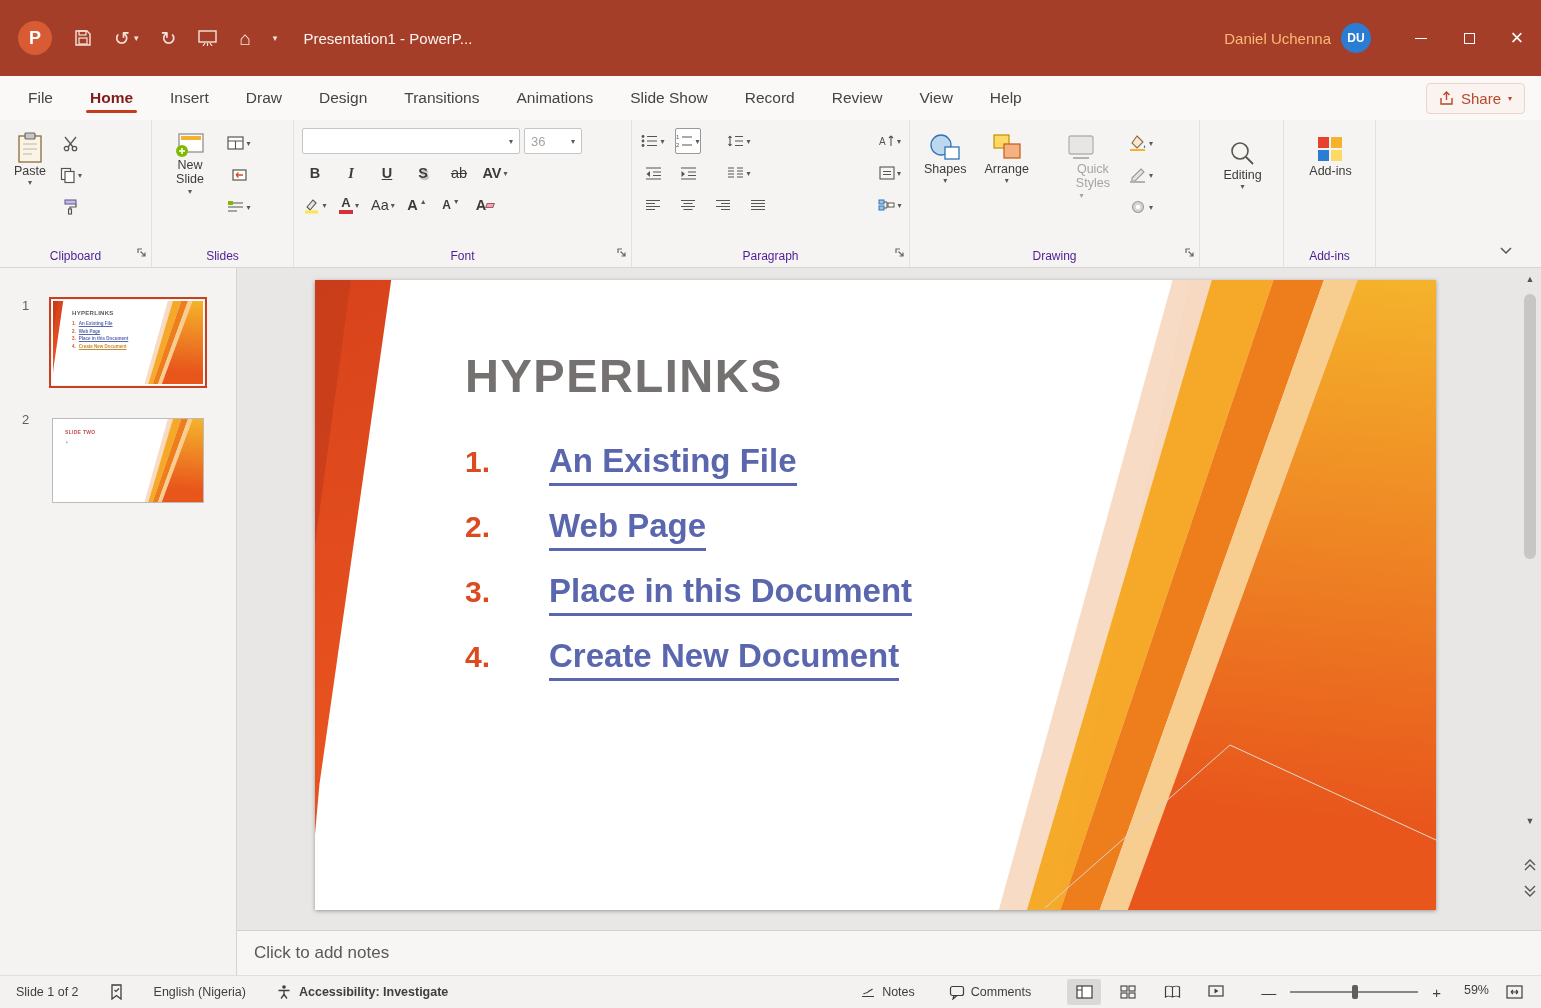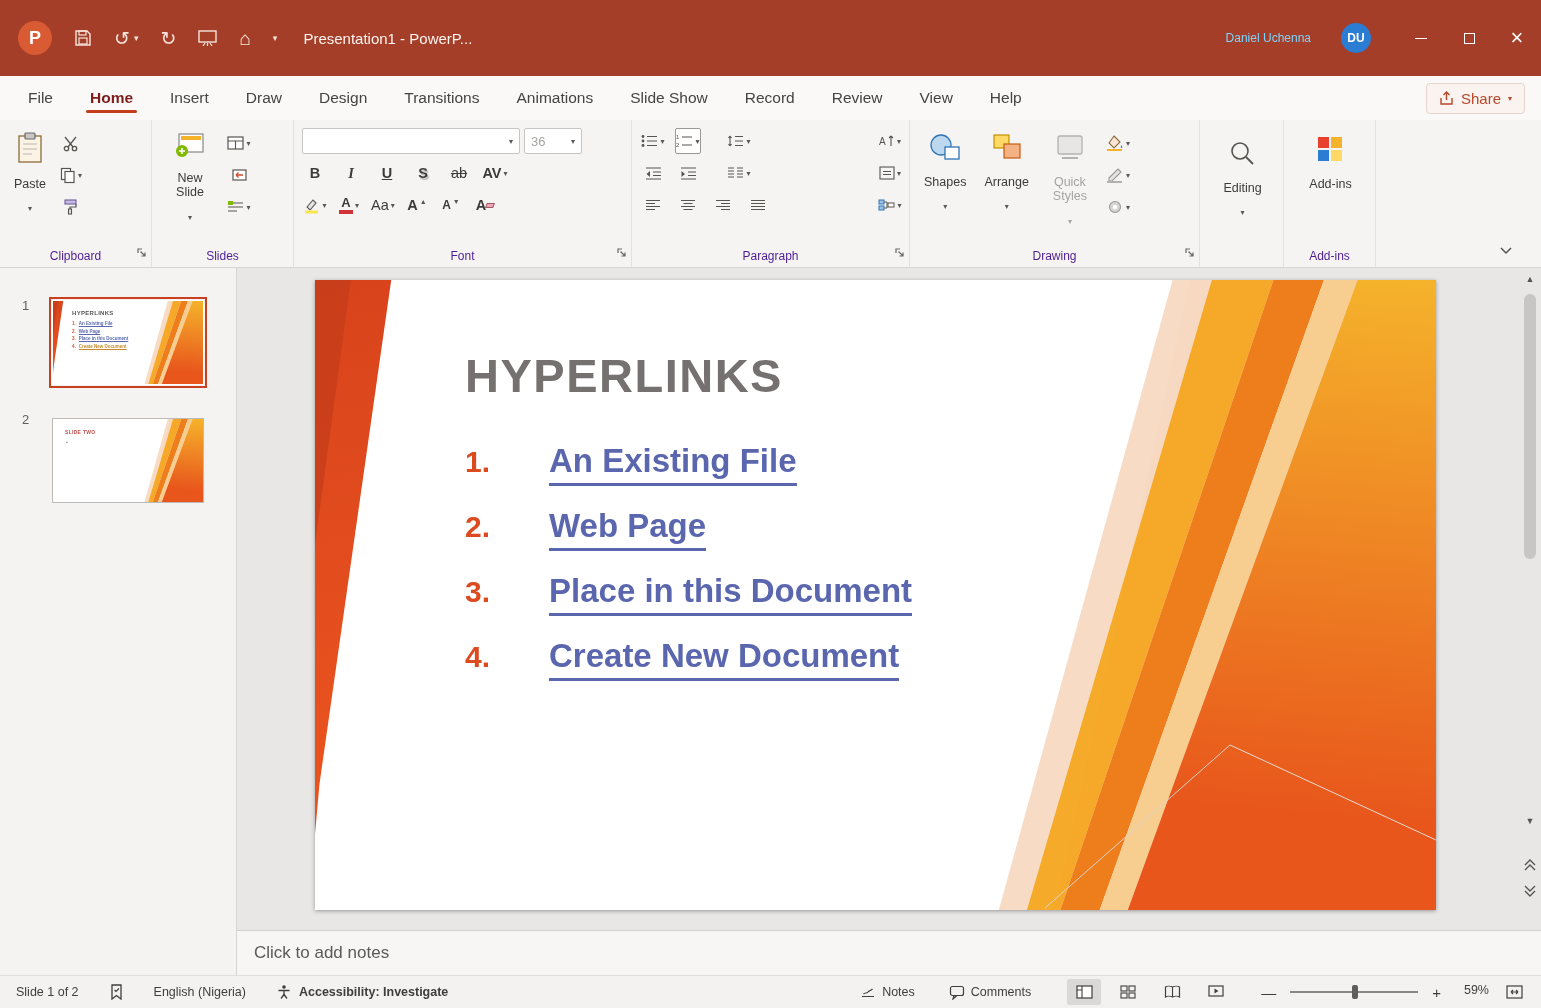--- a/index.html
+++ b/index.html
@@ -9,51 +9,51 @@
   
   .titlebar { height:76px; background:#A53E28; display:flex; align-items:center; position:relative; color:#FBEFEA; flex:none; }
   .qat { display:flex; align-items:center; gap:22px; padding-left:18px; }
   .pp-logo { width:34px; height:34px; border-radius:50%; background:#D95B33; color:#fff; font-weight:bold; font-size:18px; display:flex; align-items:center; justify-content:center; }
   .qat .glyph { font-size:19px; color:#F6E4DC; line-height:1; }
   .qat svg { display:block; }
   .tb-chev { font-size:9px; color:#F6E4DC; }
   .doc-title { margin-left:26px; font-size:15px; color:#FDF4F0; white-space:nowrap; }
   .searchbox { position:absolute; left:590px; top:17px; width:410px; height:42px; background:#BD6F59; border-radius:4px; display:flex; align-items:center; gap:12px; padding-left:36px; color:#F9EAE3; font-size:15.5px; }
   .tb-right { margin-left:auto; display:flex; align-items:center; height:100%; }
-  .user-name { font-size:12px; color:#7dd3fc; margin-right:30px; }
+  .user-name { font-size:15px; color:#fdba74; margin-right:10px; }
   .avatar { width:30px; height:30px; border-radius:50%; background:#2B7CD3; color:#fff; font-size:12px; font-weight:bold; display:flex; align-items:center; justify-content:center; margin-right:26px; }
   .winbtn { width:48px; height:76px; display:flex; align-items:center; justify-content:center; color:#fff; }
   .ic-min { display:block; width:12px; border-top:1.5px solid #fff; }
   .ic-max { display:block; width:11px; height:11px; border:1.5px solid #fff; }
   .ic-close { font-size:22px; line-height:1; }
 
   
   .tabrow { height:44px; background:#FAF9F8; display:flex; align-items:center; padding:0 16px 0 26px; gap:33px; flex:none; position:relative; }
   .tab { font-size:15.5px; color:#444; padding:10px 2px; position:relative; white-space:nowrap; }
   .tab.active { font-weight:600; color:#7f1d1d; }
   .tab.active::after { content:""; position:absolute; left:-2px; right:-2px; bottom:4px; height:3px; background:#C43E1C; border-radius:2px; }
   .share-btn { margin-left:auto; display:flex; align-items:center; gap:7px; background:#FBF3F0; border:1px solid #E8D5CD; border-radius:4px; padding:6px 12px; color:#B7472A; font-size:15px; }
   .share-btn .chev { font-size:8px; color:#B7472A; }
 
   
   .ribbon { height:148px; background:#F6F4F3; border-bottom:1px solid #D8D6D4; display:flex; flex:none; position:relative; }
   .grp { position:relative; border-right:1px solid #E3E1DF; padding:8px 6px 26px 8px; display:flex; gap:6px; }
   .grp-label { position:absolute; bottom:4px; left:0; right:0; text-align:center; font-size:12px; color:#4c1d95; }
   .launcher { position:absolute; right:4px; bottom:5px; }
-  .bigbtn { display:flex; flex-direction:column; align-items:center; justify-content:flex-start; gap:13px; padding:4px 6px; font-size:12.5px; color:#3C3B39; text-align:center; }
+  .bigbtn { display:flex; flex-direction:column; align-items:center; justify-content:flex-start; gap:0; padding:4px 6px; font-size:12.5px; color:#3C3B39; text-align:center; }
   .bigbtn .chev { font-size:8px; color:#5a5856; }
   .chev { font-size:8px; color:#5a5856; }
   .mini { height:26px; min-width:26px; display:flex; align-items:center; justify-content:center; gap:2px; color:#3C3B39; }
   .mini.active { border:1px solid #9A9896; background:#fff; border-radius:2px; }
   .col { display:flex; flex-direction:column; justify-content:flex-start; gap:6px; }
   .row { display:flex; align-items:center; gap:4px; }
   .combo { height:26px; border:1px solid #C8C6C4; background:#fff; border-radius:2px; display:flex; align-items:center; justify-content:space-between; padding:0 6px; color:#9b9997; font-size:13px; }
   .ft { font-size:14.5px; font-weight:bold; color:#3C3B39; }
   .dis { color:#A6A4A2 !important;text-align:center; }
-  .qs-label { width:46px; line-height:1.15; }
+  .qs-label { width:46px; line-height:1.15;margin-left:23px; }
 
   
   .workspace { flex:1; display:flex; min-height:0; }
   .thumbs { width:237px; background:#F5F3F2; border-right:1px solid #D6D4D2; position:relative; flex:none; }
   .thumb-num { position:absolute; font-size:13px; color:#605E5C; }
   .thumb { position:absolute; left:52px; width:152px; height:85px; background:#fff; overflow:hidden; }
   .thumb.selected { outline:2px solid #C8401F; outline-offset:1px; border:1px solid #fff; }
   .thumb.plain { border:1px solid #BDBBB9; }
   .rightcol { flex:1; display:flex; flex-direction:column; min-width:0; position:relative; }
   .editor { height:662px; background:#E9E7E5; position:relative; flex:none; }

